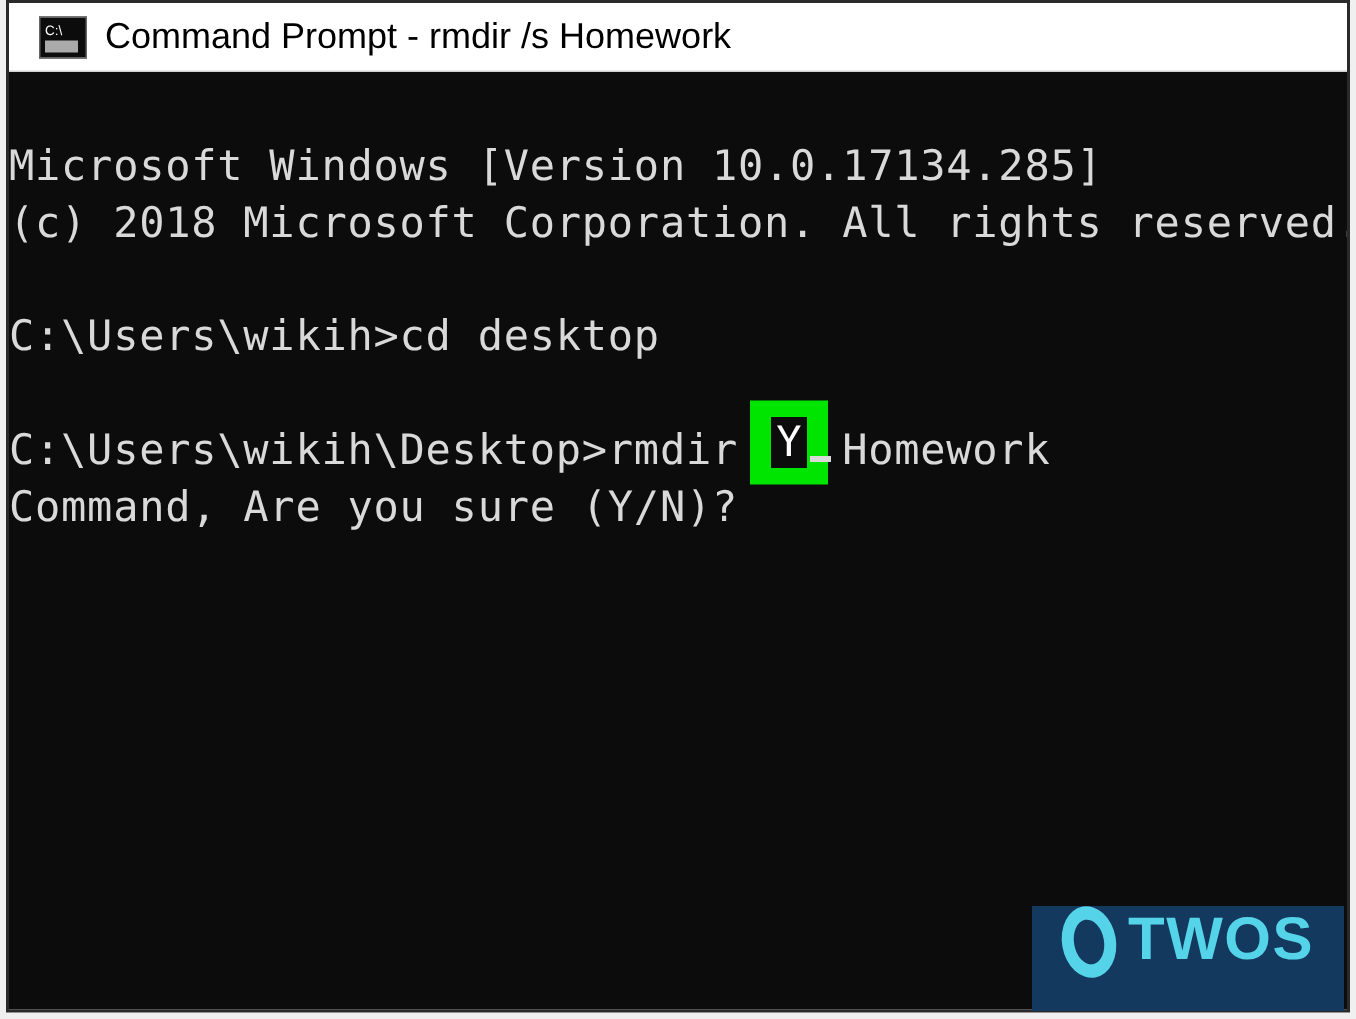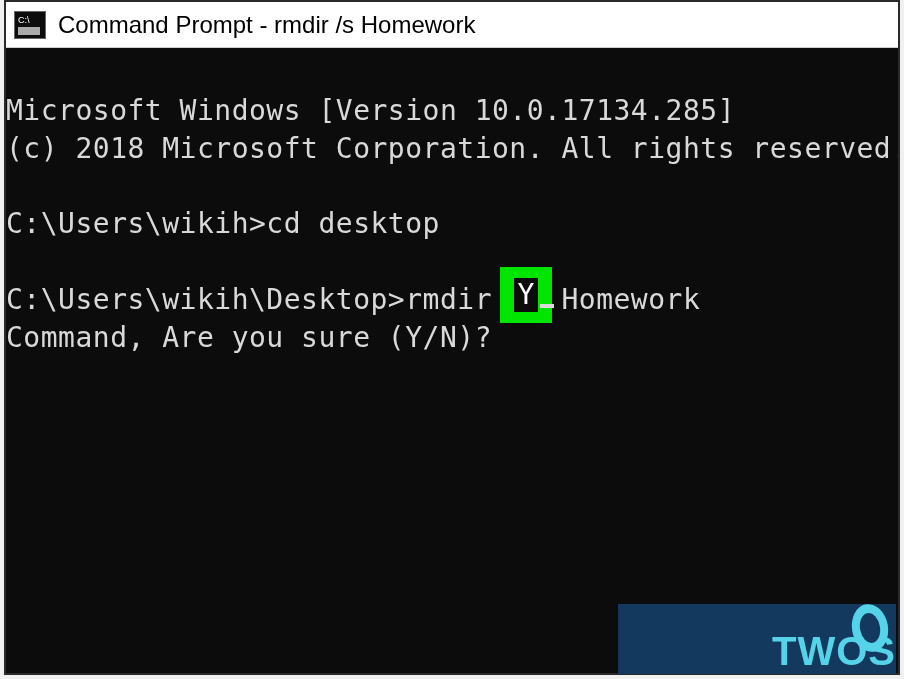--- a/index.html
+++ b/index.html
@@ -18,21 +18,21 @@
     width: 896px;
     height: 675px;
     background: #fff;
     border: 2px solid #2a2a2a;
   }
   .titlebar {
     height: 46px;
     background: #ffffff;
     display: flex;
     align-items: center;
-    padding-left: 8px;
+    padding-left: 20px;
     border-bottom: 1px solid #d0d0d0;
   }
   .titlebar-icon {
     width: 32px;
     height: 28px;
     background: #0c0c0c;
     border: 1px solid #666;
     display: flex;
     align-items: center;
     justify-content: center;
@@ -104,28 +104,27 @@
     left: 540px;
     width: 14px;
     height: 4px;
     background: #d9d9d9;
     z-index: 6;
   }
   .watermark {
     position: absolute;
     right: 8px;
     bottom: 5px;
-    width: 278px;
+    width: 208px;
     height: 70px;
     background: #133a5e;
     display: flex;
-    align-items: flex-end;
+    align-items: flex-start;
     justify-content: center;
     z-index: 20;
-    flex-direction: column;
   }
   .watermark-icon {
     width: 36px;
     height: 48px;
     position: relative;
     margin-right: 8px;
   }
   .watermark-icon .outer {
     position: absolute;
     width: 36px;

